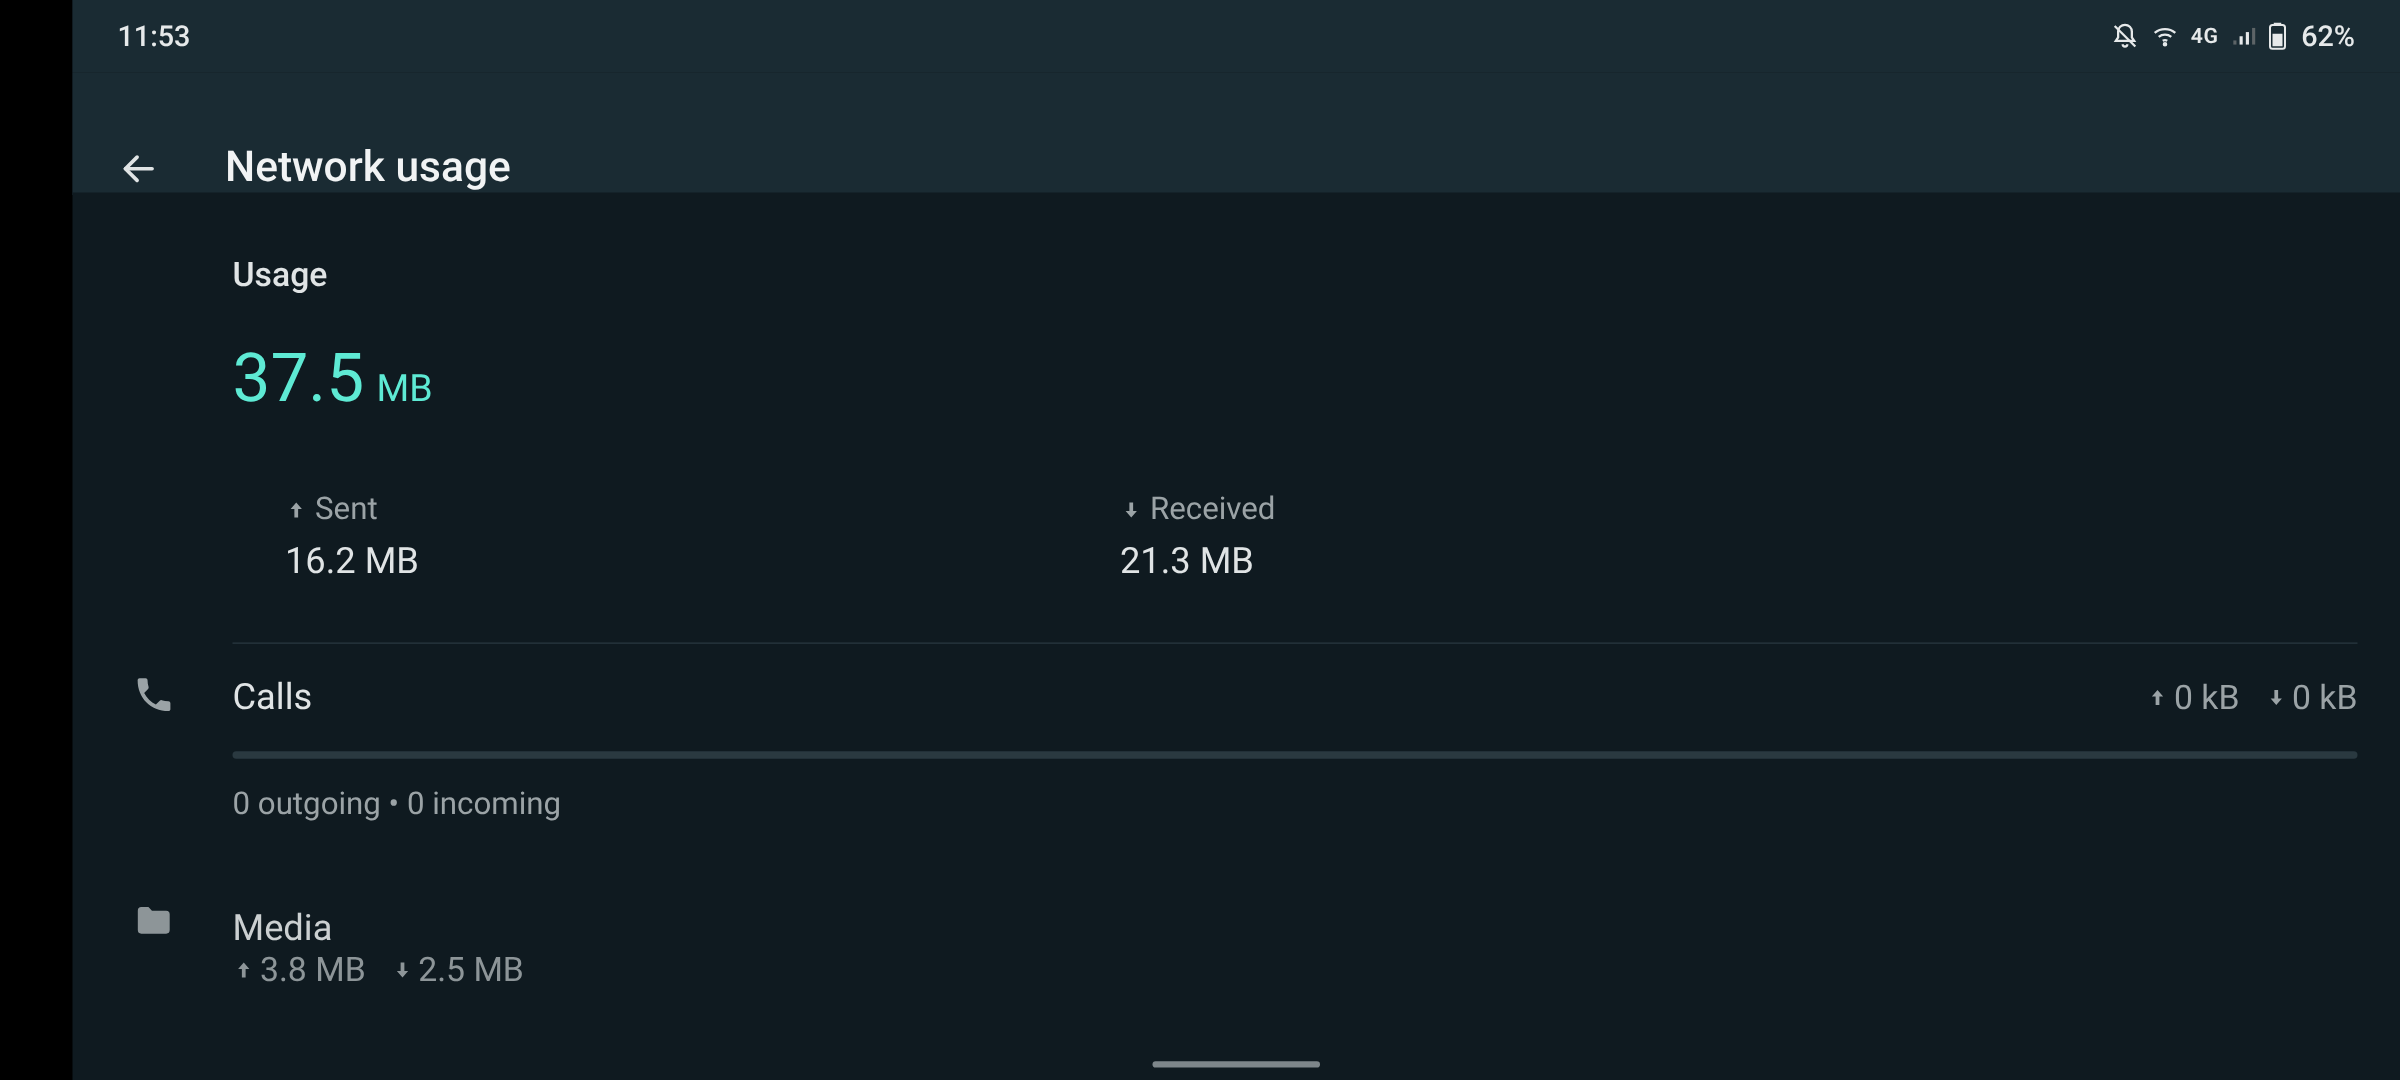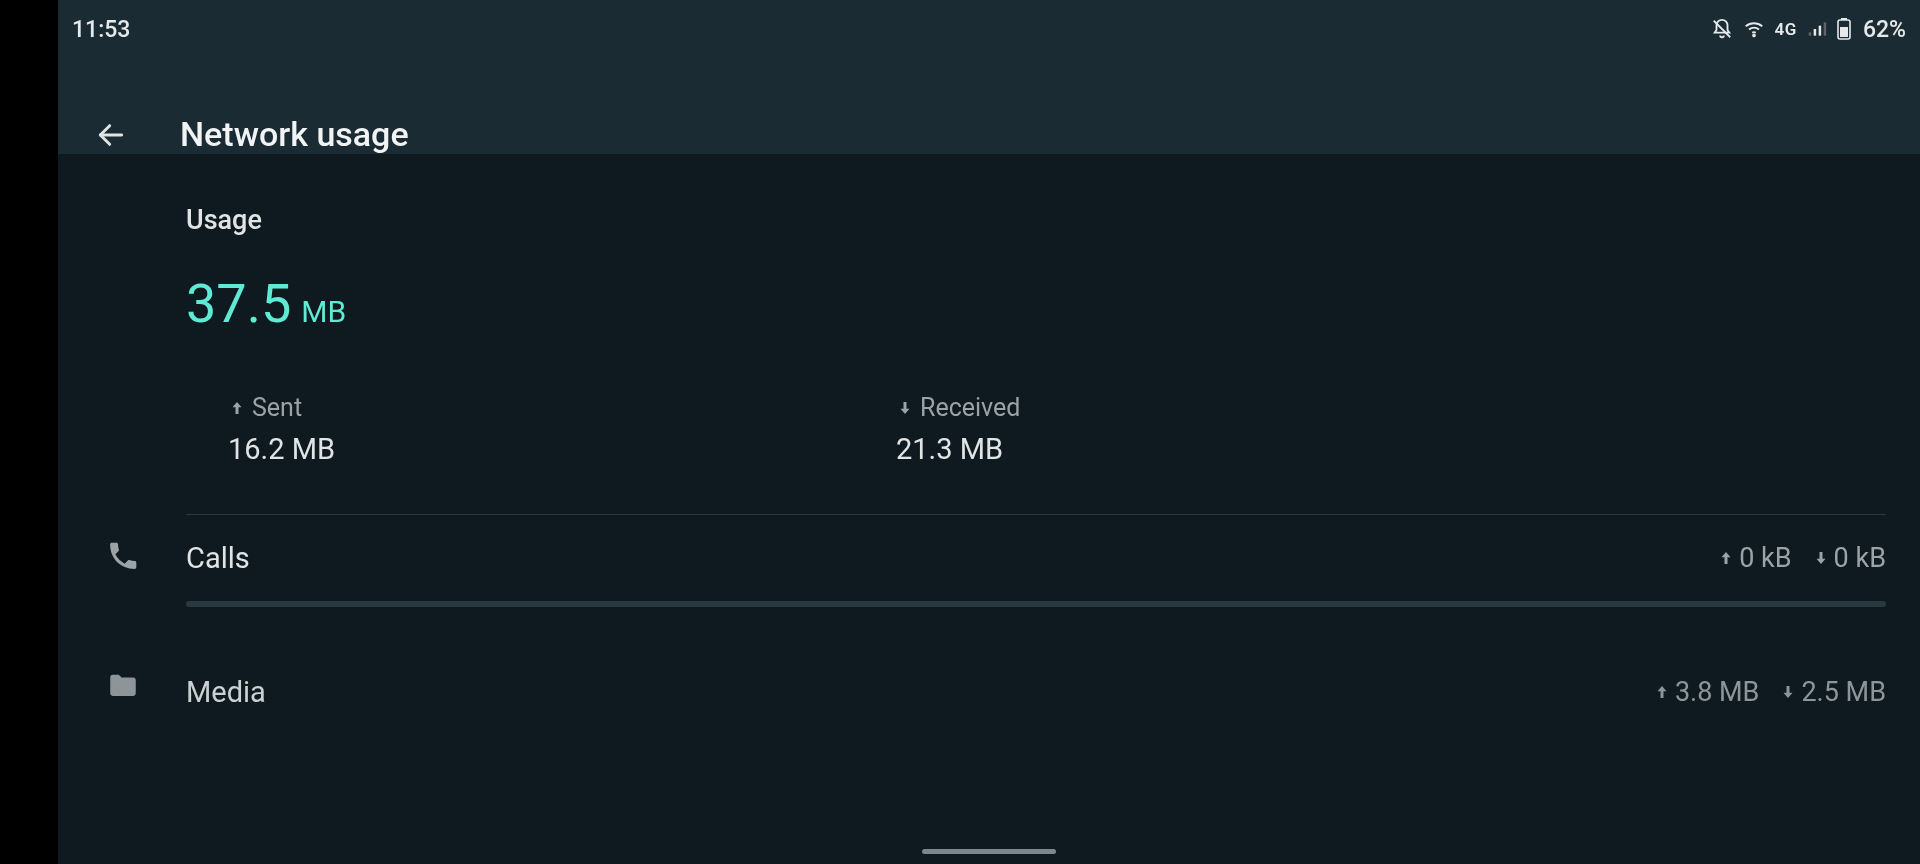--- a/index.html
+++ b/index.html
@@ -21,21 +21,21 @@
       display: flex;
       flex-direction: column;
     }
 
     
     .statusbar {
       height: 58px;
       display: flex;
       align-items: center;
       justify-content: space-between;
-      padding: 0 14px;
+      padding: 0 36px;
       background: #1a2b33;
       font-size: 23px;
       font-weight: 500;
       color: #e6e9ea;
     }
     .statusbar .right {
       display: flex;
       align-items: center;
       gap: 10px;
     }
@@ -162,21 +162,21 @@
     .cat-sub {
       font-size: 25px;
       color: #9ba3a6;
       margin-top: 22px;
     }
 
     .cat-partial {
       margin-top: 38px;
       opacity: .9;
     }
-    .cat-partial .cat-header { align-items: center; }
+    .cat-partial .cat-header { align-items: flex-start; flex-direction: column; }
     .cat-partial .cat-name, .cat-partial .cat-stats { transform: translateY(4px); }
 
     
     .nav-handle {
       position: absolute;
       bottom: 10px;
       left: 50%;
       transform: translateX(-50%);
       width: 134px;
       height: 5px;
@@ -286,20 +286,21 @@
             <svg width="18" height="18" viewBox="0 0 24 24" fill="#9ba3a6">
                 <path d="M12 20l6-7h-4V4h-4v9H6z"></path>
               </svg>
             <span>0 kB</span>
           </span>
         </div>
       </div>
       <div class="cat-bar">
           <div class="fill"></div>
         </div>
+      <div class="cat-sub">0 outgoing • 0 incoming</div>
     </div>
 
     <div class="cat cat-partial">
       <span class="cat-icon">
         <svg width="34" height="34" viewBox="0 0 24 24" fill="#9ba3a6">
           <path d="M3 6a2 2 0 0 1 2-2h4l2 2h8a2 2 0 0 1 2 2v9a2 2 0 0 1-2 2H5a2 2 0 0 1-2-2V6z"></path>
         </svg>
       </span>
       <div class="cat-header">
         <div class="cat-name">Media</div>

